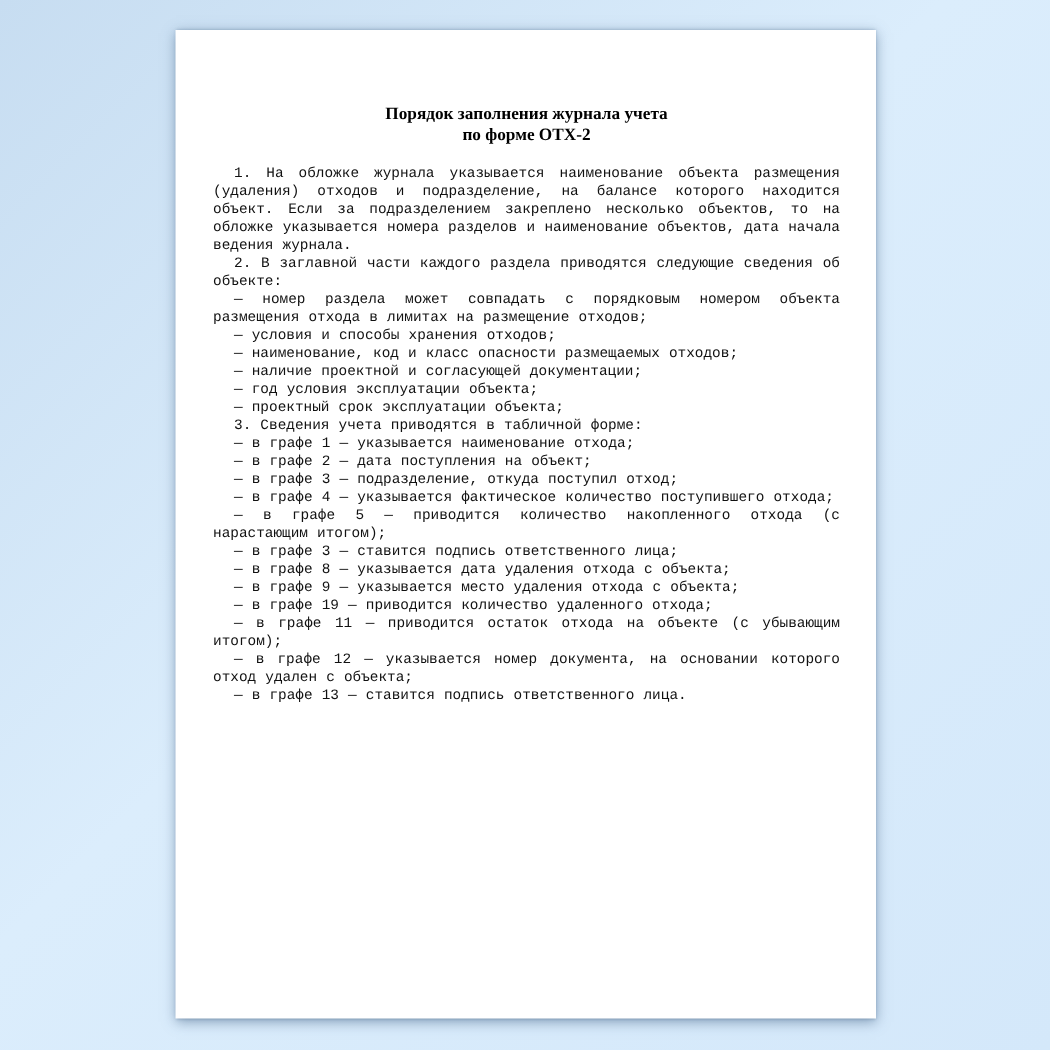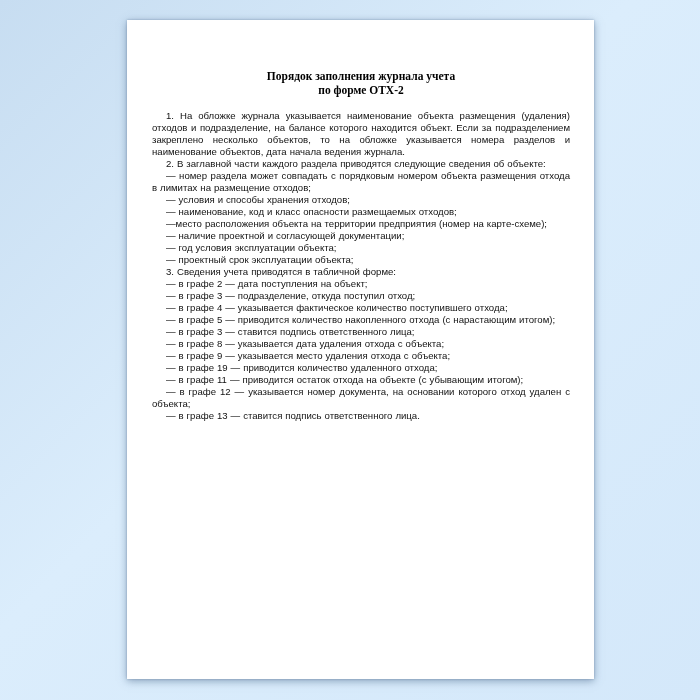--- a/index.html
+++ b/index.html
@@ -5,41 +5,41 @@
   html, body { margin: 0; padding: 0; }
   .stage {
     position: relative;
     width: 700px;
     height: 700px;
     overflow: hidden;
     background: linear-gradient(135deg, #c7ddf1 0%, #dbedfc 45%, #d4e8fa 100%);
   }
   .page {
     position: absolute;
-    left: 127px;
+    left: 117px;
     top: 20px;
     width: 467px;
     height: 659px;
     box-sizing: border-box;
     background: #ffffff;
     padding: 49px 24px 0 25px;
     box-shadow: 0 2px 8px rgba(70, 100, 135, 0.55), 0 0 2px rgba(70, 100, 135, 0.4);
   }
   .doc-title {
     margin: 0 0 13px 0;
     font-family: "Liberation Serif", "DejaVu Serif", serif;
     font-size: 11.5px;
     line-height: 14px;
     font-weight: bold;
     text-align: center;
     color: #000000;
   }
   .doc-body p {
     margin: 0;
-    font-family: Liberation Sans, sans-serif;
+    font-family: Liberation Mono, monospace;
     font-size: 9.6px;
     line-height: 12px;
     color: #111111;
     text-align: justify;
     text-indent: 14px;
     word-spacing: 0.3px;
   }
 </style>
 </head>
 <body>
@@ -49,25 +49,25 @@
     <h1 class="doc-title">
       <span>Порядок заполнения журнала учета</span><br>
       <span>по форме ОТХ-2</span>
     </h1>
     <div class="doc-body">
         <p>1. На обложке журнала указывается наименование объекта размещения (удаления) отходов и подразделение, на балансе которого находится объект. Если за подразделением закреплено несколько объектов, то на обложке указывается номера разделов и наименование объектов, дата начала ведения журнала.</p>
         <p>2. В заглавной части каждого раздела приводятся следующие сведения об объекте:</p>
         <p>— номер раздела может совпадать с порядковым номером объекта размещения отхода в лимитах на размещение отходов;</p>
         <p>— условия и способы хранения отходов;</p>
         <p>— наименование, код и класс опасности размещаемых отходов;</p>
-        <p>—место расположения объекта на территории предприятия (номер на карте-схеме);</p>
         <p>— наличие проектной и согласующей документации;</p>
         <p>— год условия эксплуатации объекта;</p>
         <p>— проектный срок эксплуатации объекта;</p>
         <p>3. Сведения учета приводятся в табличной форме:</p>
+        <p>— в графе 1 — указывается наименование отхода;</p>
         <p>— в графе 2 — дата поступления на объект;</p>
         <p>— в графе 3 — подразделение, откуда поступил отход;</p>
         <p>— в графе 4 — указывается фактическое количество поступившего отхода;</p>
         <p>— в графе 5 — приводится количество накопленного отхода (с нарастающим итогом);</p>
         <p>— в графе 3 — ставится подпись ответственного лица;</p>
         <p>— в графе 8 — указывается дата удаления отхода с объекта;</p>
         <p>— в графе 9 — указывается место удаления отхода с объекта;</p>
         <p>— в графе 19 — приводится количество удаленного отхода;</p>
         <p>— в графе 11 — приводится остаток отхода на объекте (с убывающим итогом);</p>
         <p>— в графе 12 — указывается номер документа, на основании которого отход удален с объекта;</p>

